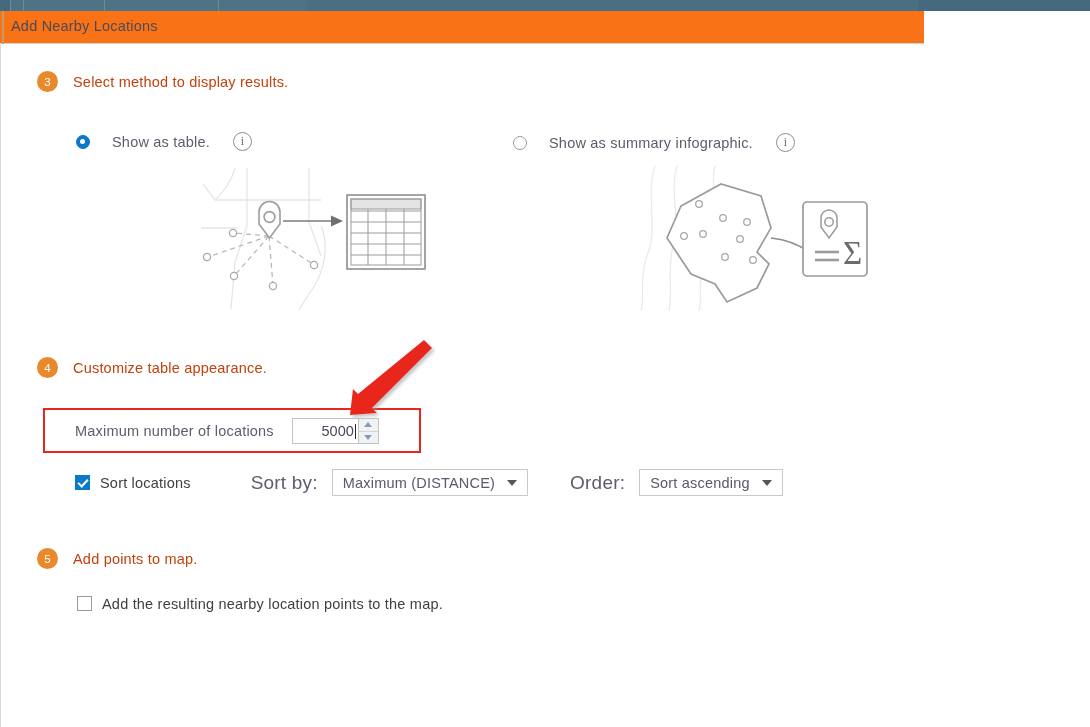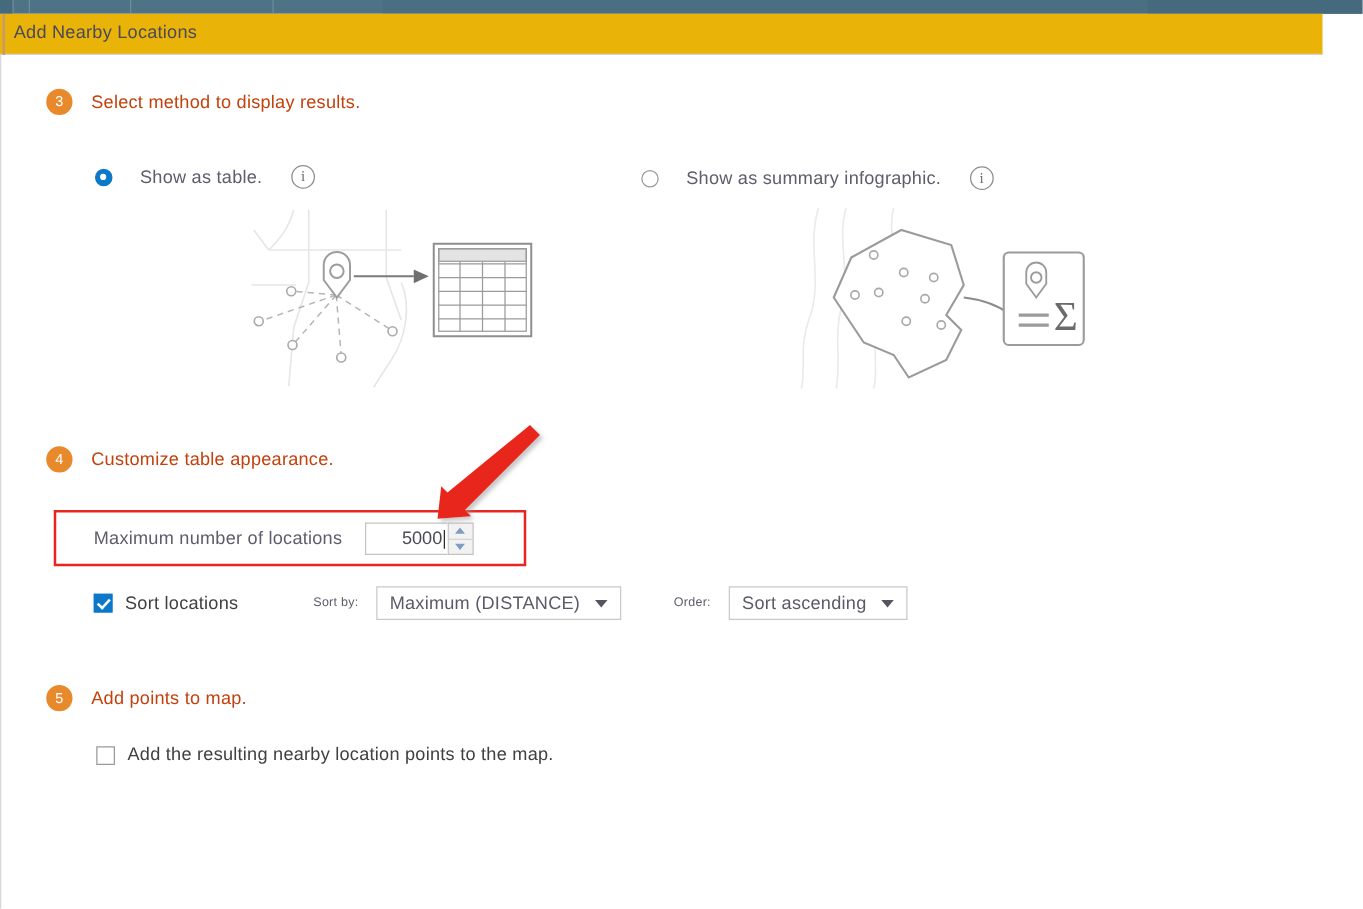--- a/index.html
+++ b/index.html
@@ -34,23 +34,23 @@
     position: absolute;
     top: 0;
     height: 11px;
     background: #466a7d;
   }
 
   
   .dialog-header {
     position: absolute;
     left: 0; top: 11px;
-    width: 1058px;
+    width: 924px;
     height: 33px;
-    background: #eab308;
+    background: #f97316;
     border-bottom: 1px solid #d2d2d2;
     box-sizing: border-box;
   }
   .dialog-header .left-accent {
     position: absolute;
     left: 2px; top: 0;
     width: 2px; height: 33px;
     background: #c79a6b;
   }
   .dialog-title {
@@ -265,21 +265,21 @@
     transform: rotate(43deg);
   }
   .cb-label {
     margin-left: 10px;
     font-size: 14.5px;
     color: #404040;
     letter-spacing: .2px;
     white-space: nowrap;
   }
   .field-label {
-    font-size: 10px;
+    font-size: 19px;
     color: #5d5d6b;
     letter-spacing: .2px;
     white-space: nowrap;
   }
   .dropdown {
     border: 1px solid #c9c9c9;
     background: #ffffff;
     height: 27px;
     display: flex;
     align-items: center;
@@ -296,21 +296,21 @@
     border-left: 5px solid transparent;
     border-right: 5px solid transparent;
     border-top: 6px solid #55555f;
   }
 
   
   .addrow {
     position: absolute;
     left: 76px; top: 596px;
     display: flex;
-    align-items: flex-end;
+    align-items: flex-start;
   }
 
   
   .arrow-annot {
     position: absolute;
     left: 336px; top: 336px;
     pointer-events: none;
   }
 </style>
 </head>

